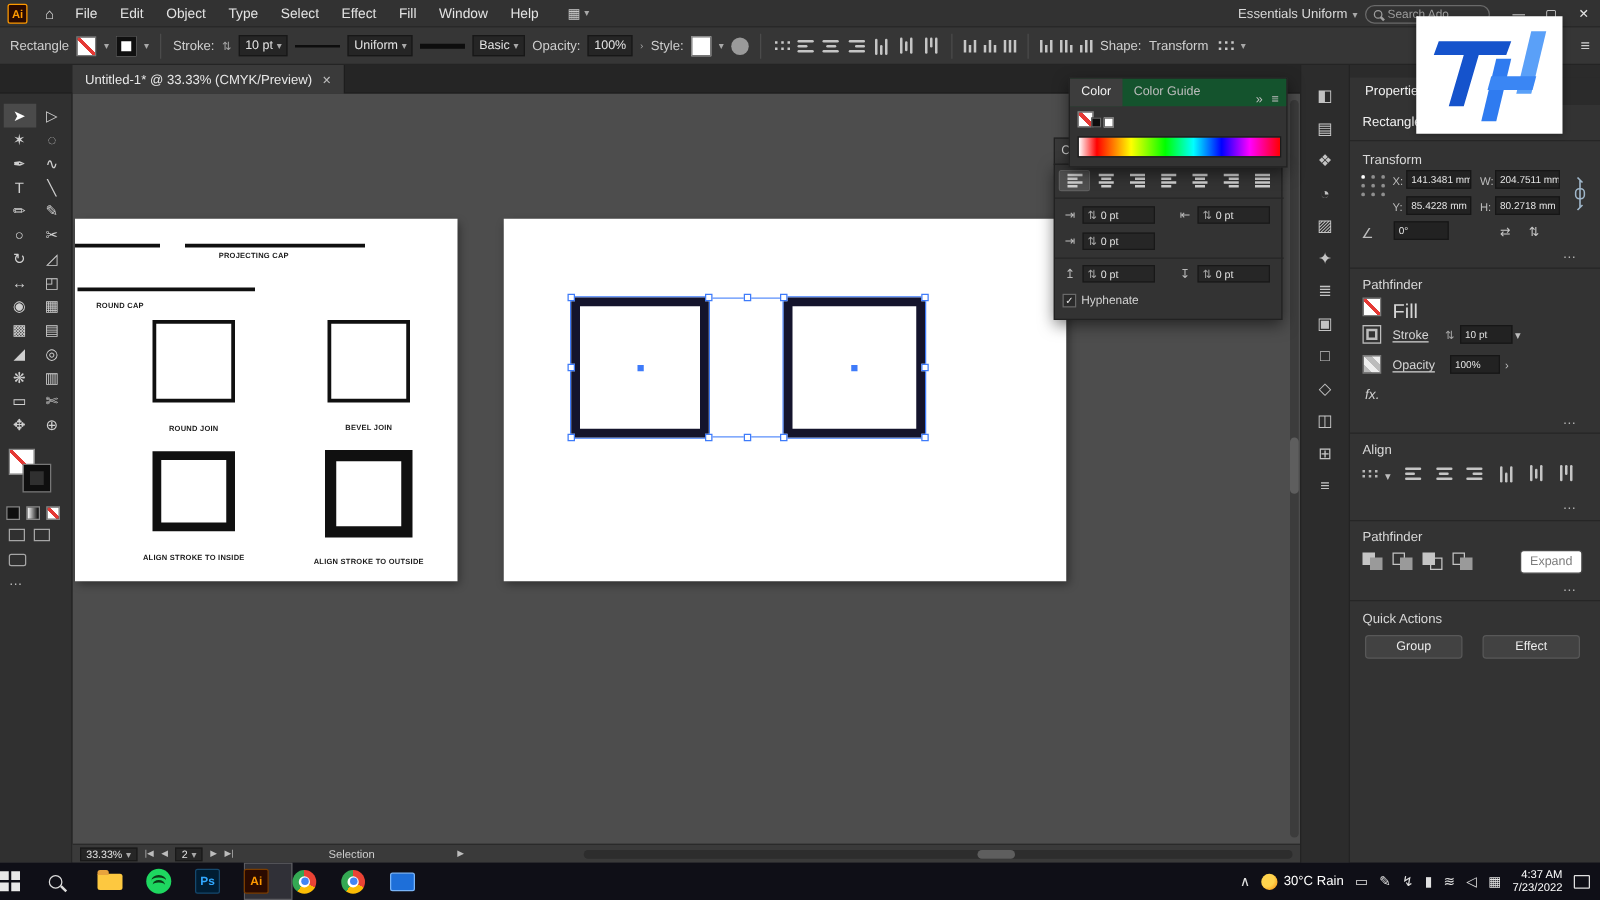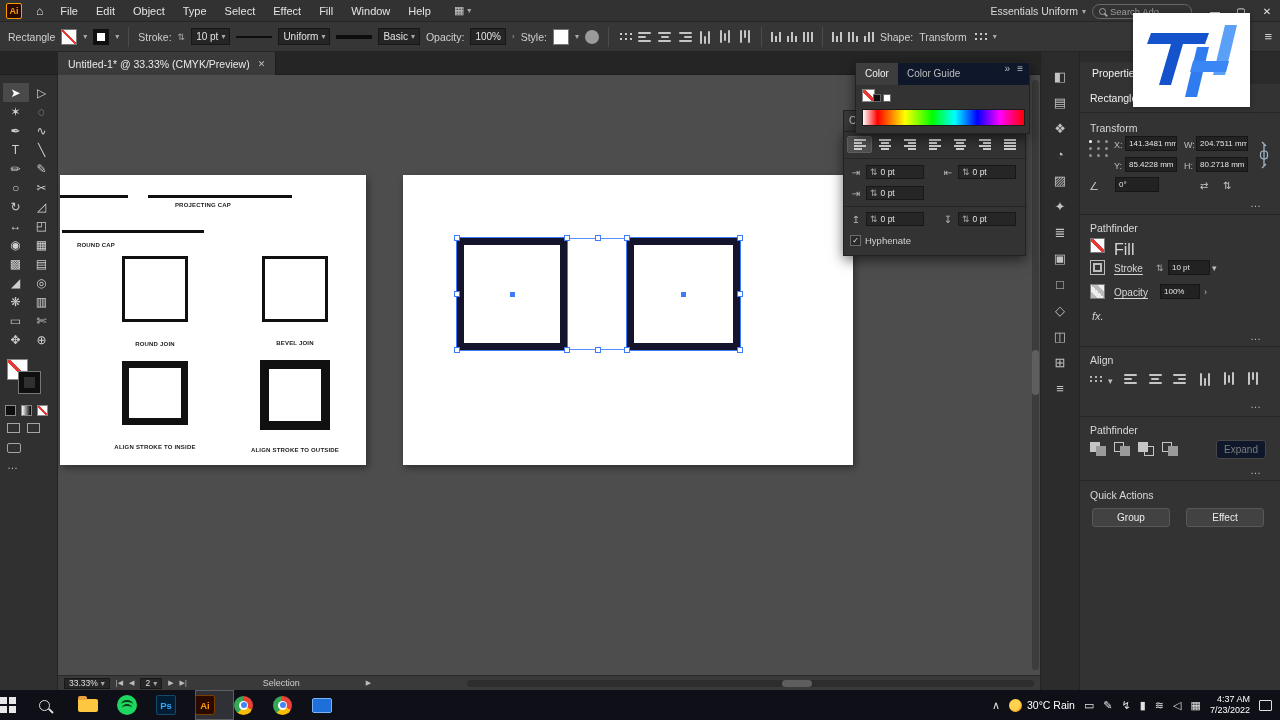--- a/index.html
+++ b/index.html
@@ -106,28 +106,28 @@
   .pswatch.strk{background:#333;border:1px solid #bdbdbd;box-shadow:inset 0 0 0 2px #333,inset 0 0 0 4px #bdbdbd;}
   .pswatch.opac{background:linear-gradient(45deg,#bbb 25%,#eee 25% 50%,#bbb 50% 75%,#eee 75%);}
   .ulink{text-decoration:underline;text-underline-offset:2px;}
   .pf{position:relative;width:18px;height:15px;display:inline-block;}
   .pf i{position:absolute;width:10px;height:10px;}
   .pf i.a{left:0;top:0;background:#c5c5c5;}
   .pf i.b{left:6px;top:4px;background:#9a9a9a;}
   .pf.o2 i.a{background:transparent;border:1px solid #c5c5c5;}
   .pf.o3 i.b{background:transparent;border:1px solid #c5c5c5;}
   .btn{position:absolute;height:19px;background:#424242;border:1px solid #585858;border-radius:3px;color:#ececec;font-size:10px;display:flex;align-items:center;justify-content:center;}
-  .btn.disabled{color:#7d7d7d;background:#0f172a;border-color:#464646;}
+  .btn.disabled{color:#7d7d7d;background:#ffffff;border-color:#464646;}
   .alto{position:absolute;display:grid;grid-template-columns:repeat(3,3px);gap:2px;}
   .alto i{width:2px;height:2px;background:#b5b5b5;}
 
   
   .floatpanel{position:absolute;background:#333;box-shadow:0 4px 12px rgba(0,0,0,.55);border:1px solid #222;}
   .cpanel{left:855px;top:62px;width:175px;height:72px;z-index:10;}
-  .cp-head{height:22px;background:#0f172a;display:flex;align-items:flex-start;}
+  .cp-head{height:22px;background:#14532d;display:flex;align-items:flex-end;}
   .cp-tab{height:22px;line-height:22px;padding:0 9px;font-size:10px;color:#bdbdbd;}
   .cp-tab.active{background:#3d3d3d;color:#f2f2f2;}
   .cp-right{margin-left:auto;display:flex;gap:7px;padding-right:6px;color:#bdbdbd;font-size:10px;}
   .cp-body{position:relative;height:49px;}
   .cp-none{position:absolute;left:6px;top:4px;width:13px;height:13px;border:1px solid #888;background:linear-gradient(to top right,#fff 40%,#e53935 40% 60%,#fff 60%);}
   .cp-blk{position:absolute;left:17px;top:9px;width:8px;height:8px;background:#0d0d0d;border:1px solid #666;}
   .cp-wht{position:absolute;left:27px;top:9px;width:8px;height:8px;background:#fff;border:1px solid #666;}
   .spectrum{position:absolute;left:6px;top:24px;width:163px;height:17px;background:linear-gradient(90deg,#ffffff 0%,#ff0000 9%,#ffff00 26%,#00ff00 43%,#00ffff 57%,#0000ff 71%,#ff00ff 85%,#ff0000 100%);border:1px solid #1c1c1c;}
   .chtab{position:absolute;left:843px;top:110px;width:26px;height:22px;background:#3a3a3a;border:1px solid #222;color:#d5d5d5;font-size:10px;line-height:20px;padding-left:5px;z-index:9;overflow:hidden;}
   .ppanel{left:843px;top:131px;width:183px;height:125px;z-index:9;}

